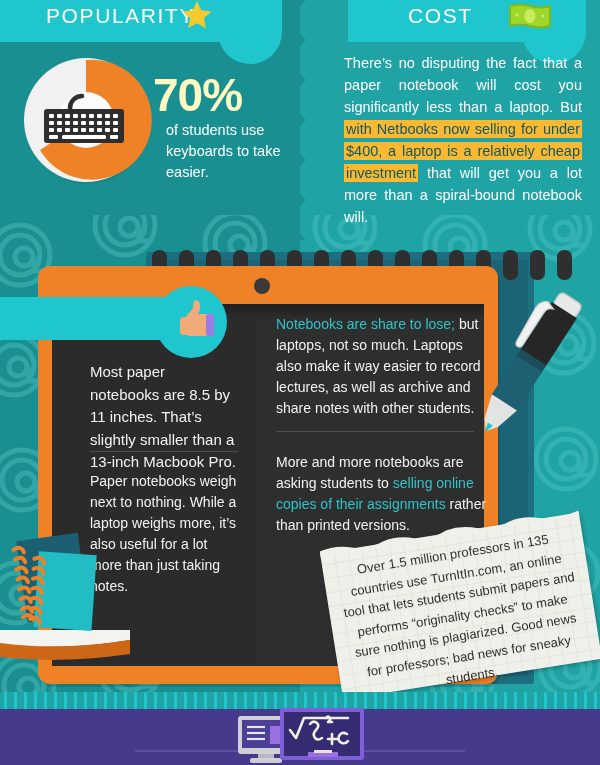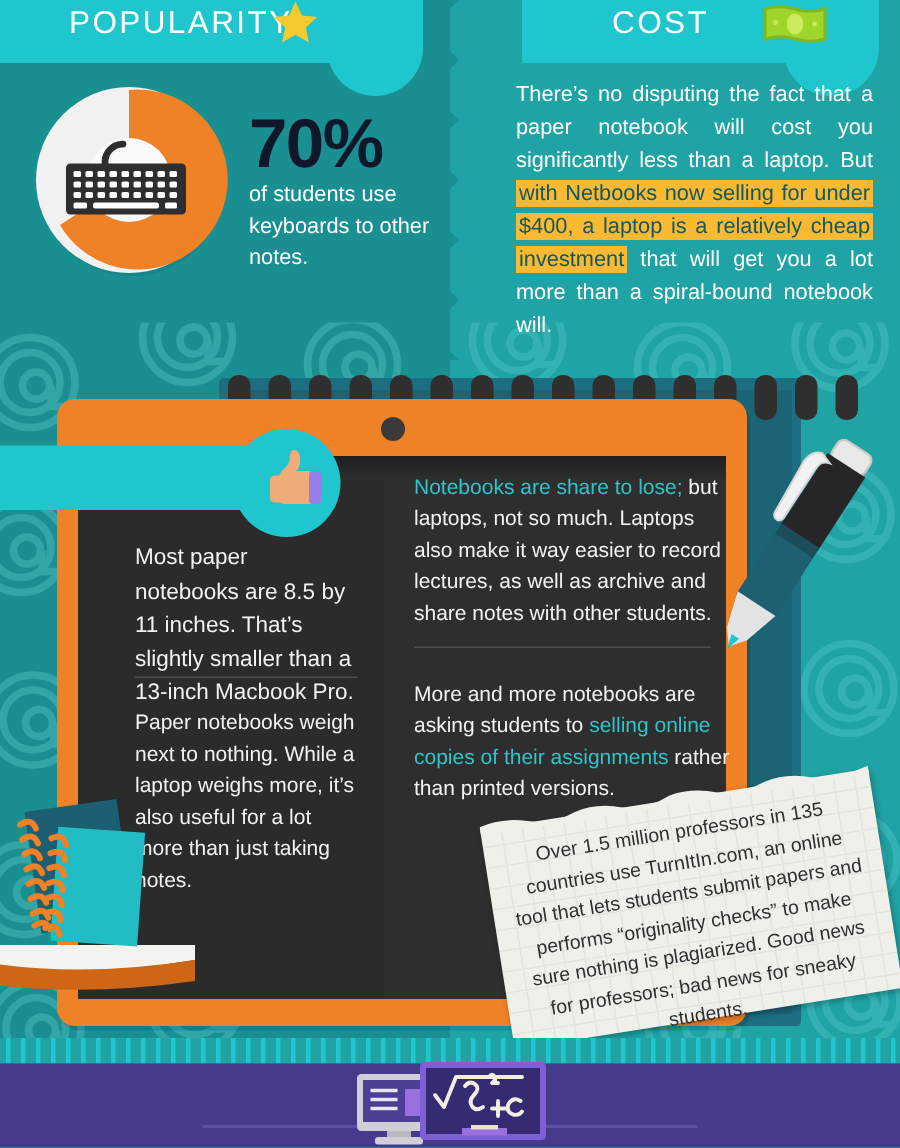--- a/index.html
+++ b/index.html
@@ -29,21 +29,21 @@
     font-family:"Liberation Sans Narrow","Liberation Sans",sans-serif;font-weight:400;
   }
   .hdr-title.pop{left:46px;}
   .hdr-title.cost{left:408px;}
   .star-icon{position:absolute;left:178px;top:-3px;width:38px;height:38px;}
   .money-icon{position:absolute;left:508px;top:2px;width:44px;height:30px;}
 
   
   .donut-wrap{position:absolute;left:24px;top:50px;width:130px;height:145px;}
   .pct{
-    position:absolute;left:166px;top:68px;color:#0f172a;font-size:46px;font-weight:bold;
+    position:absolute;left:153px;top:68px;color:#fef9c3;font-size:46px;font-weight:bold;
     font-family:"Liberation Sans Narrow","Liberation Sans",sans-serif;letter-spacing:-1px;
   }
   .pct-sub{
     position:absolute;left:166px;top:120px;width:130px;color:#ffffff;font-size:14.5px;line-height:1.45;
     font-family:"Liberation Sans Narrow","Liberation Sans",sans-serif;
   }
 
   
   .cost-body{
     position:absolute;left:344px;top:52px;width:238px;color:#ffffff;font-size:14.5px;line-height:1.52;
@@ -217,21 +217,21 @@
         <rect x="65" y="78" width="5" height="4" rx="1"></rect>
       <rect x="73" y="78" width="5" height="4" rx="1"></rect>
         <rect x="81" y="78" width="5" height="4" rx="1"></rect>
       <rect x="89" y="78" width="5" height="4" rx="1"></rect>
       <rect x="38" y="85" width="44" height="4" rx="1.5"></rect>
       <rect x="25" y="85" width="9" height="4" rx="1"></rect>
         <rect x="86" y="85" width="8" height="4" rx="1"></rect>
     </g>
   </svg>
   <div class="pct">70%</div>
-  <div class="pct-sub">of students use keyboards to other notes.</div>
+  <div class="pct-sub">of students use keyboards to take easier.</div>
 
   <div class="cost-body"><span>There’s no disputing the fact that a paper notebook will cost you significantly less than a laptop. But </span><span class="hl">with Netbooks now selling for under $400, a laptop is a relatively cheap investment</span><span> that will get you a lot more than a spiral-bound notebook will.</span></div>
 
   <div class="teal-board">
     <div class="teal-board-in"></div>
   </div>
   <div class="spiral">
     <div class="ring" style="left:0px"></div>
       <div class="ring" style="left:27px"></div>
     <div class="ring" style="left:54px"></div>

